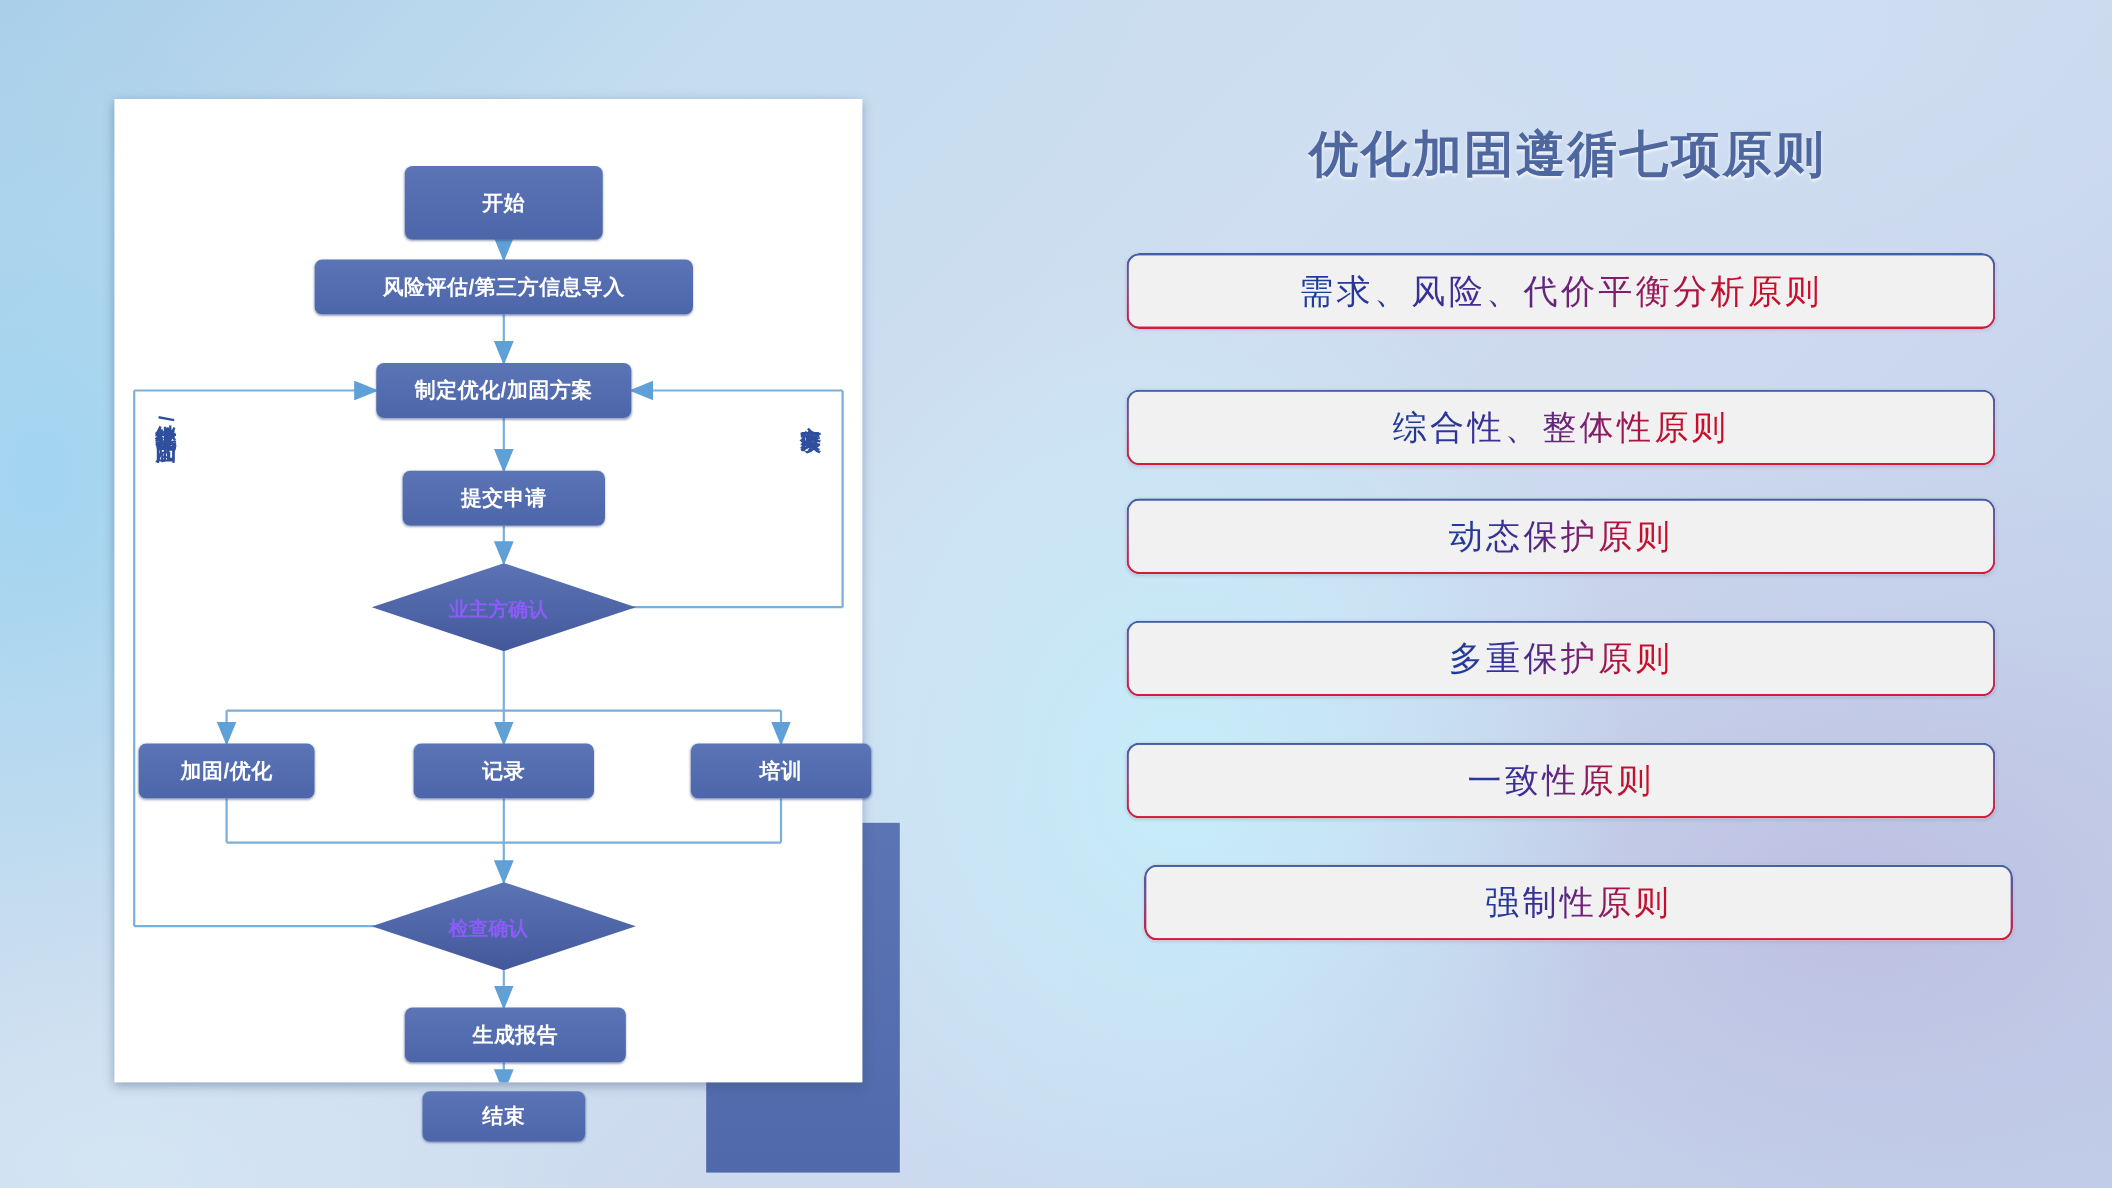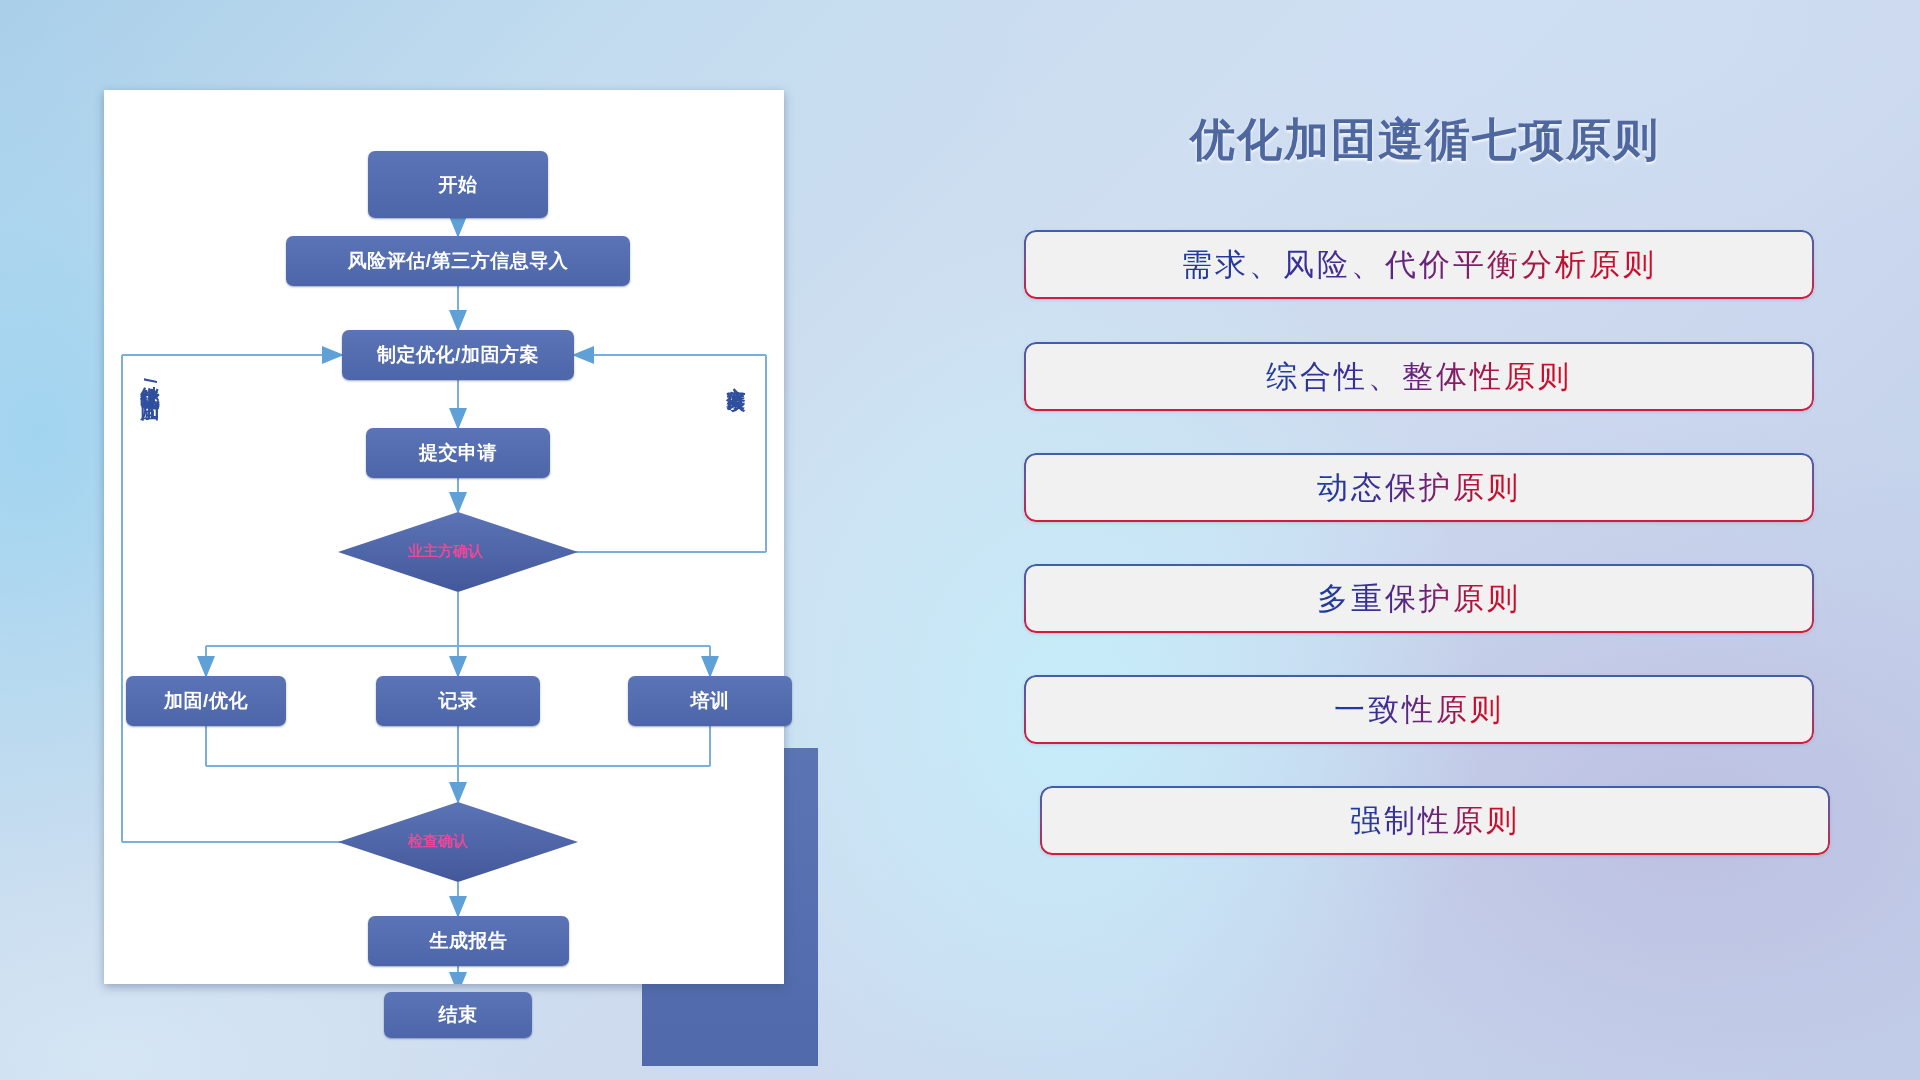--- a/index.html
+++ b/index.html
@@ -46,21 +46,21 @@
 
   .node{
     position:absolute;display:flex;align-items:center;justify-content:center;
     background:linear-gradient(180deg,#5b74b6 0%,#4c66a9 100%);
     color:#ffffff;border-radius:7px;
     font-weight:bold;letter-spacing:.5px;
     box-shadow:0 1px 2px rgba(40,60,110,.45);
     white-space:nowrap;
   }
   .diamond-label{
-    position:absolute;color:#ec4899;font-weight:bold;font-size:15px;
+    position:absolute;color:#8b5cf6;font-weight:bold;font-size:18px;
     white-space:nowrap;
   }
   .vlabel{
     position:absolute;
     writing-mode:vertical-rl;
     color:#2f4f9e;font-size:19px;font-weight:bold;letter-spacing:2px;
     white-space:nowrap;line-height:1.05;
   }
 
   
@@ -212,21 +212,21 @@
   </div>
 </div>
 
 <div id="right-panel">
 
   <div id="panel-title">优化加固遵循七项原则</div>
 
   <div class="principle" style="top:140px;">
     <span class="principle-text">需求、风险、代价平衡分析原则</span>
   </div>
-  <div class="principle" style="top:252px;">
+  <div class="principle" style="top:264px;">
     <span class="principle-text">综合性、整体性原则</span>
   </div>
   <div class="principle" style="top:363px;">
     <span class="principle-text">动态保护原则</span>
   </div>
   <div class="principle" style="top:474px;">
     <span class="principle-text">多重保护原则</span>
   </div>
   <div class="principle" style="top:585px;">
     <span class="principle-text">一致性原则</span>

